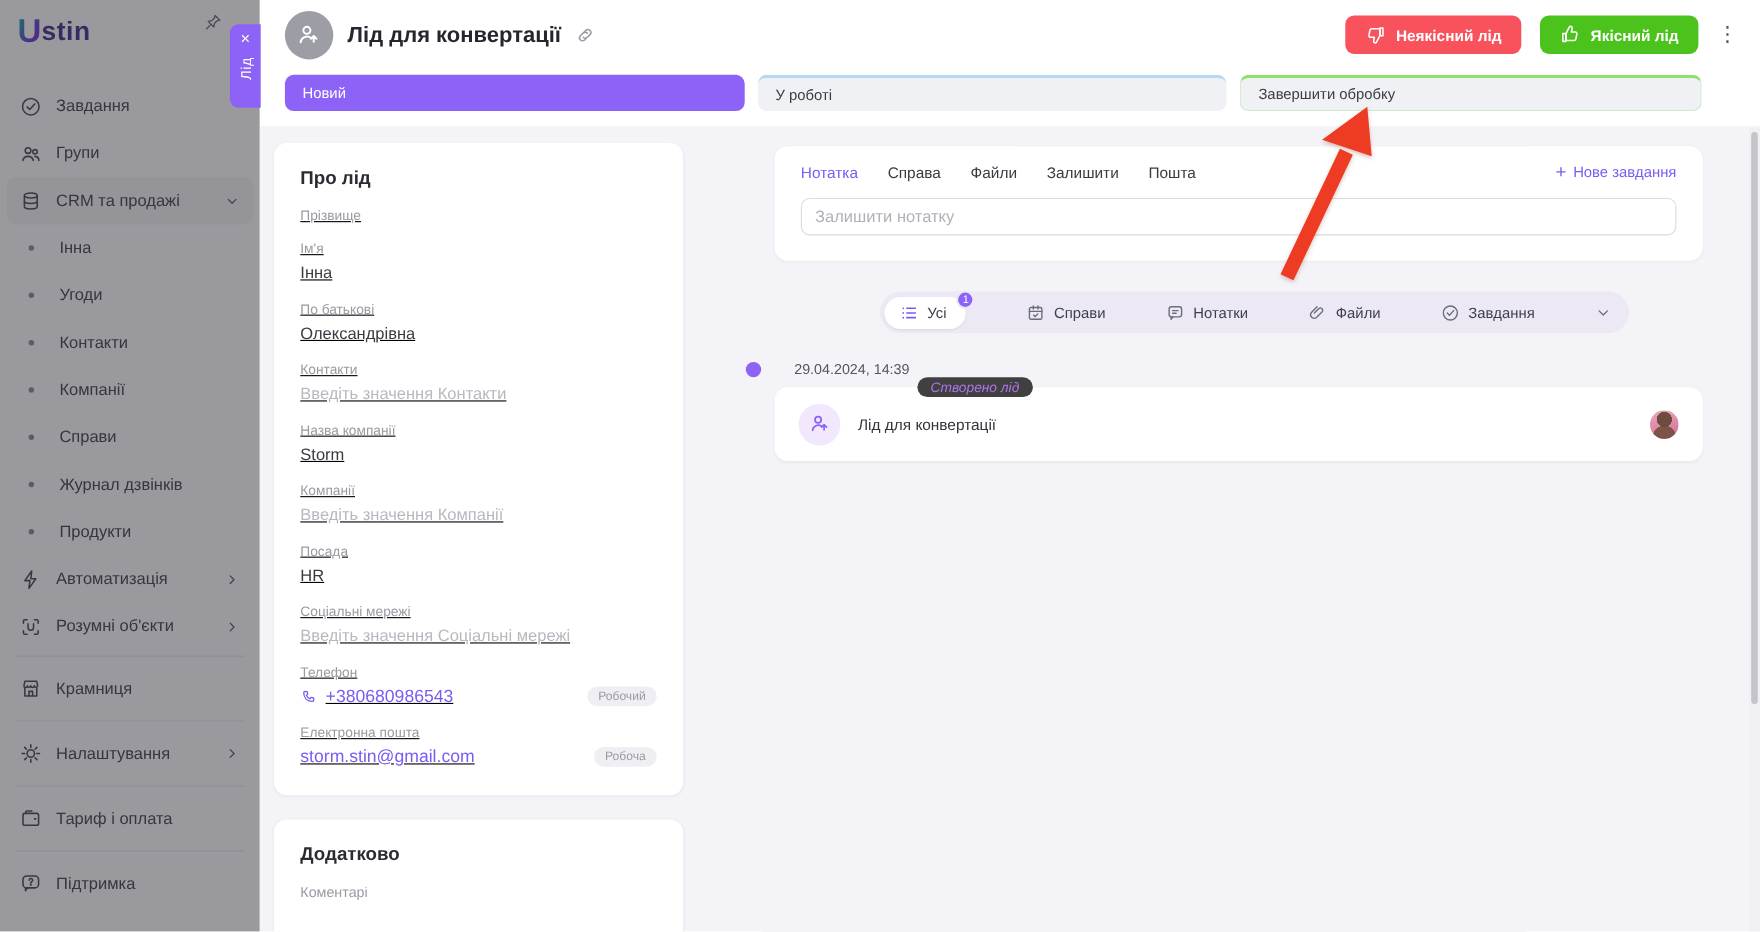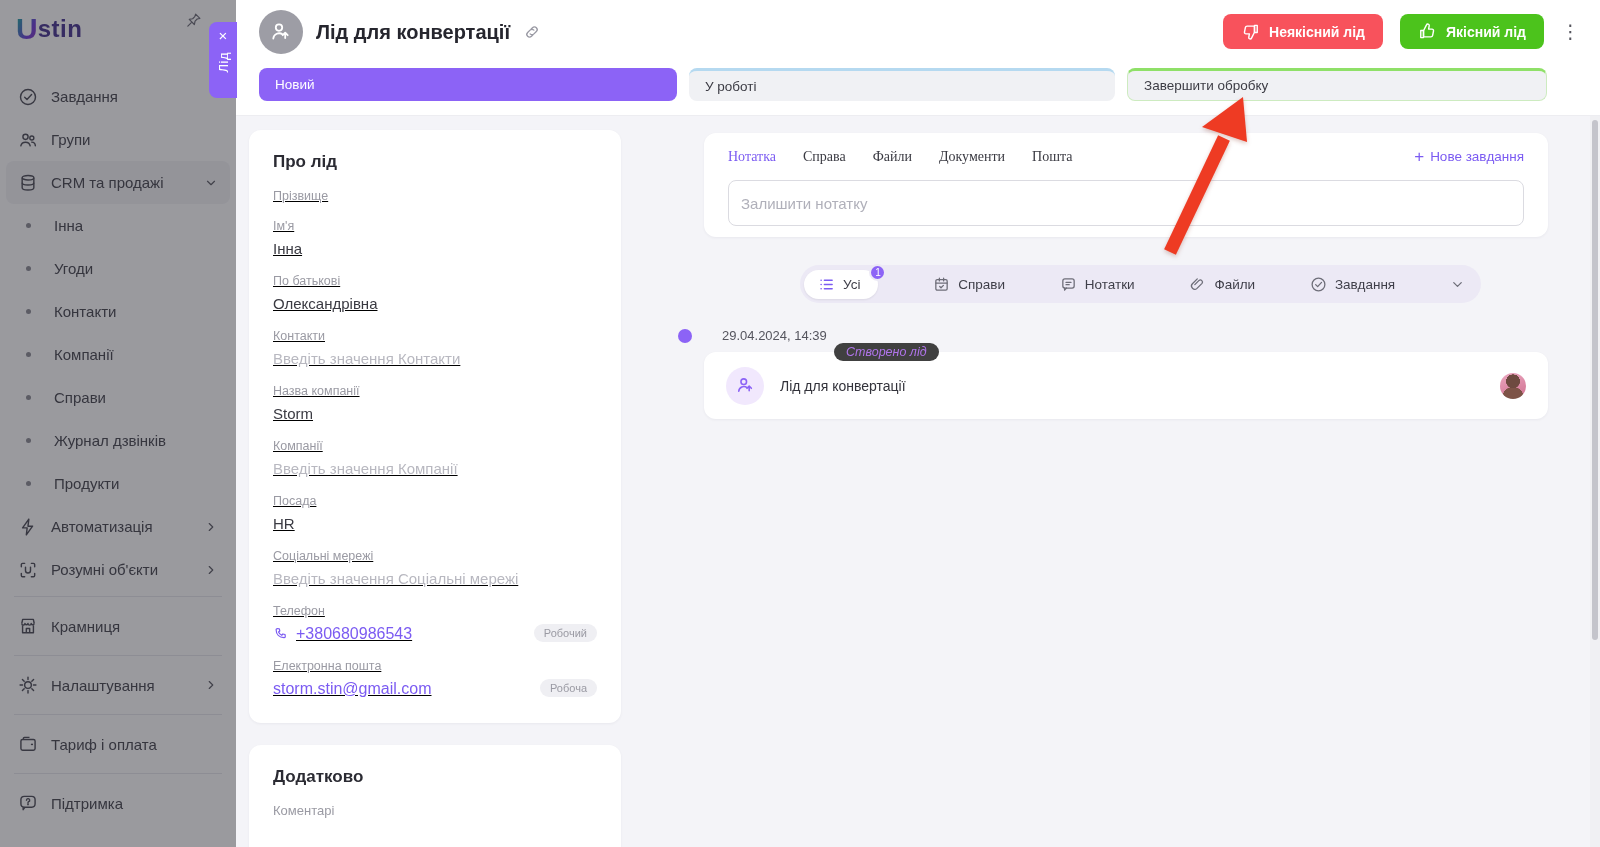--- a/index.html
+++ b/index.html
@@ -77,26 +77,26 @@
   .field { margin-bottom:14px; position:relative;text-decoration:underline; }
   .flabel { font-size:12.5px; color:#9a9aa3; line-height:16px; margin-bottom:4px; }
   .fvalue { font-size:15px; color:#3a3a42; line-height:21px; }
   .fvalue.ph { color:#b8b8c0; }
   .fvalue.link { color:#7b5bf2; display:flex; align-items:center; gap:7px; cursor:pointer; }
   .fbadge { position:absolute; right:0; bottom:2px; background:#efeff3; color:#9a9aa3;
      font-size:11px; border-radius:10px; padding:3px 10px; }
   .extra-card { left:13px; top:745px; width:372px; height:120px; padding:22px 24px; }
 
   .composer { left:468px; top:133px; width:844px; height:104px; padding:16px 24px; }
-  .tabs { display:flex; gap:27px; align-items:center;font-family:Liberation Serif, serif; }
+  .tabs { display:flex; gap:27px; align-items:center; }
   .tab { font-size:14px; color:#3a3a42; cursor:pointer; }
   .tab.active { color:#7b5bf2; }
   .new-task { position:absolute; right:24px; top:16px; color:#7b5bf2; font-size:13.5px;
      display:flex; gap:6px; align-items:center; cursor:pointer; }
-  .note-input { margin-top:15px; width:100%; height:46px; border:1px solid #dbdbe1; border-radius:8px;
+  .note-input { margin-top:15px; width:100%; height:34px; border:1px solid #dbdbe1; border-radius:8px;
      padding:16px 12px; font-size:15px; color:#3a3a42; font-family:"Liberation Sans",sans-serif;
      background:#fff; outline:none; }
   .note-input::placeholder { color:#b0b0ba; }
 
   
   .filterbar { left:564px; top:265px; width:681px; height:38px; background:#ece9f5;
      border-radius:19px; display:flex; align-items:center; justify-content:space-between;
      padding:0 16px 0 4px; }
   .fitem { display:flex; align-items:center; gap:8px; font-size:13.5px; color:#3f3f49;
      cursor:pointer; position:relative; }
@@ -406,21 +406,21 @@
     <div class="card extra-card">
       <div class="card-title">Додатково</div>
       <div class="flabel" style="font-size:13px">Коментарі</div>
     </div>
 
     <div class="card composer">
       <div class="tabs">
         <span class="tab active">Нотатка</span>
         <span class="tab">Справа</span>
         <span class="tab">Файли</span>
-        <span class="tab">Документи</span>
+        <span class="tab">Залишити</span>
         <span class="tab">Пошта</span>
       </div>
       <span class="new-task">
         <span style="font-size:17px;line-height:14px">+</span>
         <span>Нове завдання</span>
       </span>
       <input class="note-input" type="text" placeholder="Залишити нотатку" style="">
     </div>
 
     <div class="abs filterbar">

